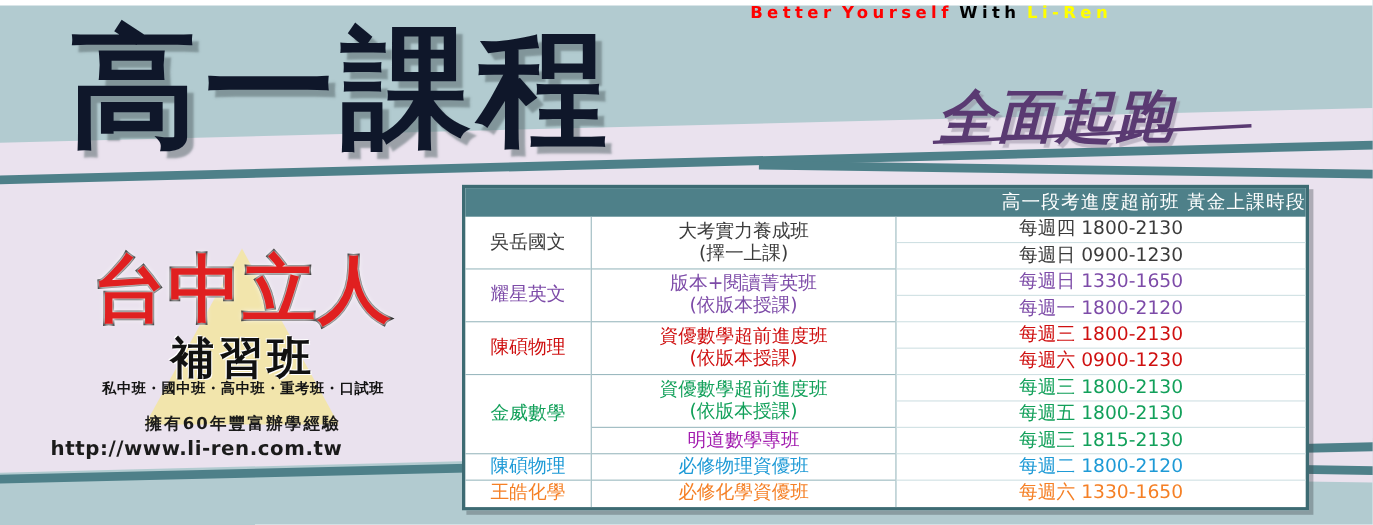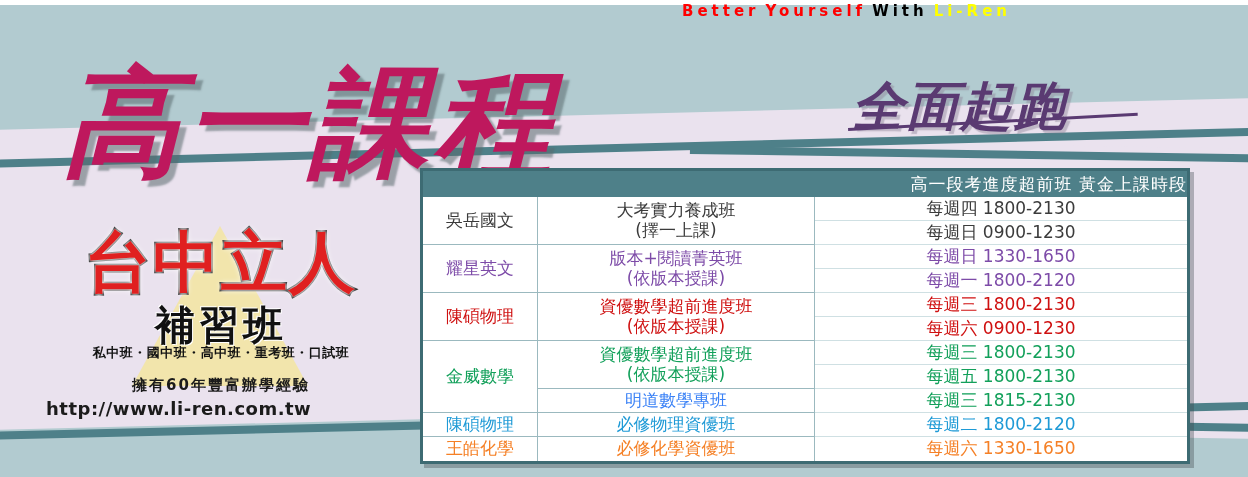--- a/index.html
+++ b/index.html
@@ -71,28 +71,26 @@
     white-space: nowrap;
   }
   .tagline span { padding: 0 3px; }
 
   
   .main-title {
     position: absolute;
     left: 62px; top: 14px;
     font-size: 118px;
     font-weight: bold;
-    font-style: italic;
-    color: #be185d;
+    color: #0f172a;
     letter-spacing: 6px;
     line-height: 1.12;
     text-shadow: 6px 6px 2px rgba(90,105,110,0.55);
     white-space: nowrap;
     font-family: "DejaVu Sans", "Liberation Sans", sans-serif;
-    margin-top: 43px;
   }
   .sub-title {
     position: absolute;
     left: 852px; top: 72px;
     font-size: 52px;
     font-weight: bold;
     font-style: italic;
     color: #5a3a72;
     letter-spacing: 2px;
     white-space: nowrap;
@@ -292,21 +290,21 @@
               <span class="two-line">資優數學超前進度班</span>
               <span class="two-line">(依版本授課)</span>
             </div>
           </div>
           <div class="cell sep-strong" style="flex: 0 0 48px; color: rgb(18, 160, 90);">
             <div>
               <span class="two-line">資優數學超前進度班</span>
               <span class="two-line">(依版本授課)</span>
             </div>
           </div>
-          <div class="cell sep-strong" style="flex: 0 0 24px; color: #3b82f6;">
+          <div class="cell sep-strong" style="flex: 0 0 24px; color: #a21caf;">
             <div>明道數學專班</div>
           </div>
           <div class="cell sep-strong" style="flex: 0 0 24px; color: rgb(30, 154, 214);">
             <div>必修物理資優班</div>
           </div>
           <div class="cell" style="flex: 0 0 24px; color: rgb(245, 128, 38); text-align: center;">
             <div>必修化學資優班</div>
           </div>
         </div>
       <div class="col-time" id="col-time">

